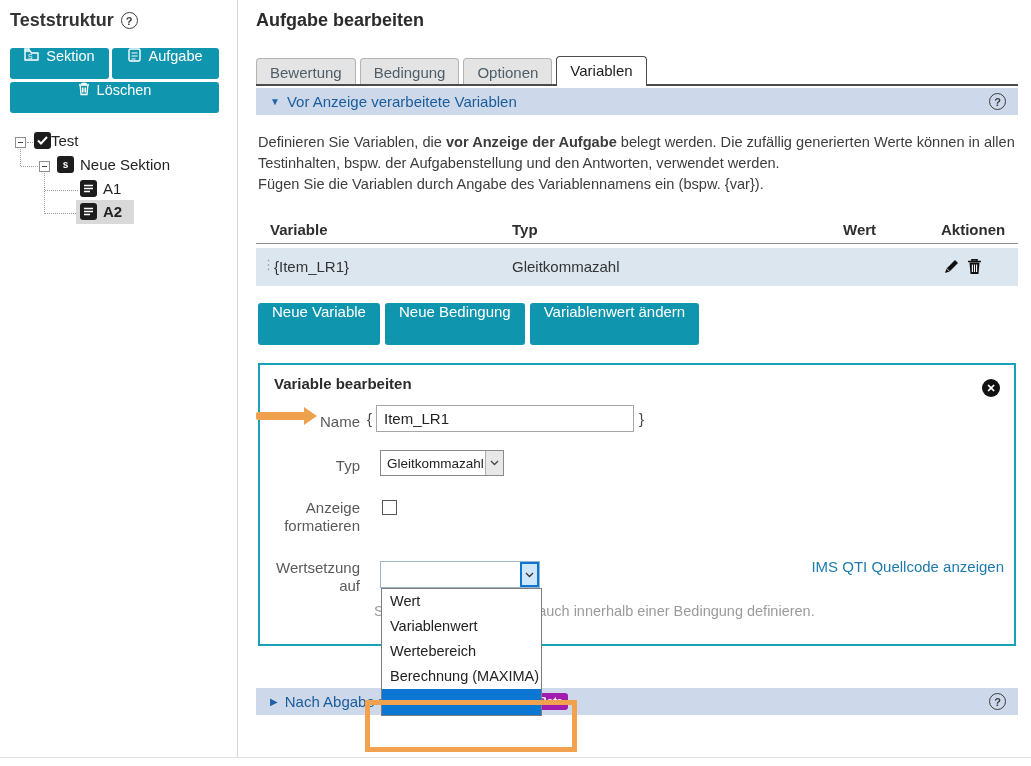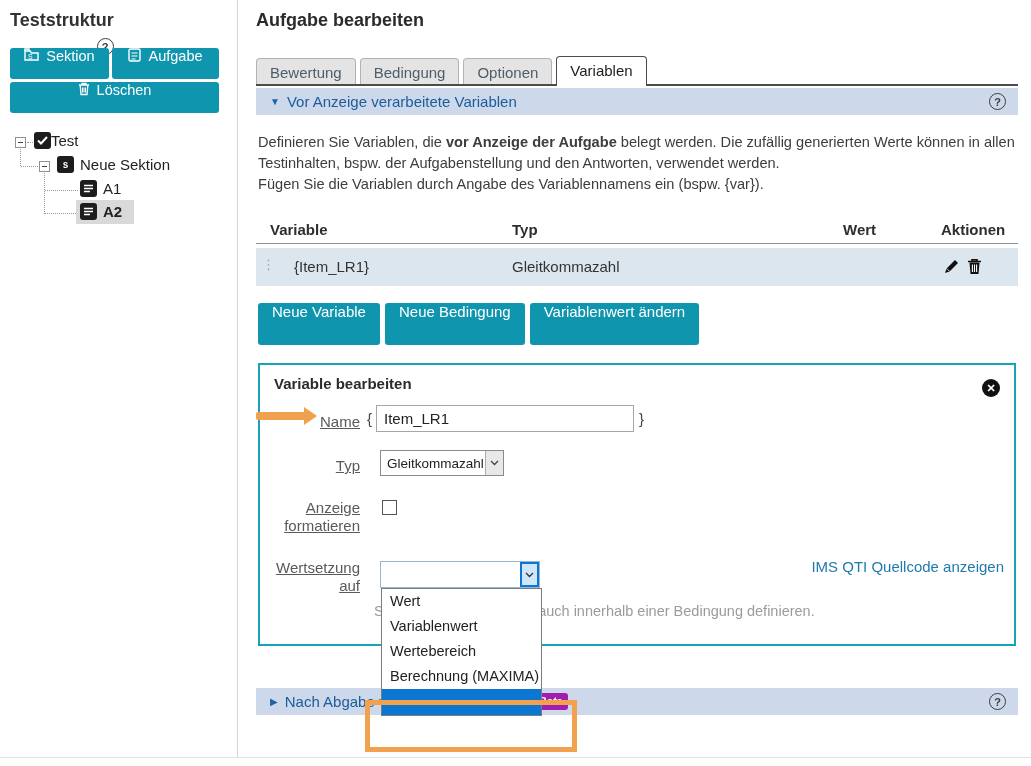--- a/index.html
+++ b/index.html
@@ -4,21 +4,21 @@
 <style>
   * { margin:0; padding:0; box-sizing:border-box; }
   html,body { background:#fff; }
   #page {
     position:relative; width:1031px; height:766px; overflow:hidden;
     font-family:"Liberation Sans", sans-serif; color:#3f3f3f; background:#fff;
   }
   .abs { position:absolute; }
 
   
-  #sidebar-title { left:10px; top:10px; font-size:18px; font-weight:bold; color:#333; display:flex; align-items:flex-end; gap:7px;flex-direction:column; }
+  #sidebar-title { left:10px; top:10px; font-size:18px; font-weight:bold; color:#333; display:flex; align-items:center; gap:7px; }
   .qicon { width:17px; height:17px; border:1.6px solid #3c3c3c; border-radius:50%;
            color:#3c3c3c; font-size:11px; font-weight:bold; display:flex; align-items:center; justify-content:center; background:transparent; }
   .tealbtn { background:#1095ae; color:#fff; border:none; border-radius:3px; font-size:14.5px;
              display:flex; justify-content:center; gap:7px; cursor:pointer;
              font-family:"Liberation Sans", sans-serif; }
   #btn-sektion { left:10px; top:48px; width:99px;  height:31px; }
   #btn-aufgabe { left:112px; top:48px; width:107px; height:31px; }
   #btn-loeschen{ left:10px; top:82px; width:209px; height:31px; }
 
   .treelabel { font-size:15px; color:#222; }
@@ -61,21 +61,21 @@
 
   #actions { left:258px; top:303px; display:flex; gap:5px; }
   #actions .tealbtn { height:42px; padding:0 14px; font-size:15px; }
 
   #panel { left:258px; top:363px; width:758px; height:283px; border:2px solid #17a2b8; background:#fff; }
   #panel-title { left:14px; top:10px; font-size:15px; font-weight:bold; color:#2b2b2b; position:absolute; }
   #panel-close { position:absolute; right:14px; top:14px; width:18px; height:18px; border-radius:50%;
                  background:#111; color:#fff; font-size:11px; font-weight:bold; display:flex;
                  align-items:center; justify-content:center; cursor:pointer; }
   .flabel { position:absolute; left:5px; width:95px; text-align:right; font-size:15px; color:#5a5a5a;
-            white-space:pre-line; line-height:18px;text-decoration:underline; }
+            white-space:pre-line; line-height:18px; }
   .brace { position:absolute; font-size:15px; color:#444; }
   #name-input { position:absolute; left:116px; top:40px; width:258px; height:27px; border:1px solid #a6a6a6;
                 font-size:15px; padding:0 7px; color:#222; font-family:"Liberation Sans", sans-serif; }
   .sel { position:absolute; display:flex; background:#fff; border:1px solid #8a8a8a; height:26px; }
   .sel-text { flex:1; font-size:13.5px; color:#222; padding:5px 6px 0; white-space:nowrap; overflow:hidden; }
   .sel-btn { width:18px; background:#e8e8e8; border-left:1px solid #adadad; display:flex; align-items:center; justify-content:center; }
   #typ-select { left:120px; top:85px; width:124px; }
   #wert-select { left:120px; top:196px; width:160px; height:27px; border:1px solid #9ab6cc; }
   #wert-select .sel-btn { background:#cfe7fa; border:2px solid #0b77d2; width:19px; }
   #format-checkbox { position:absolute; left:122px; top:135px; width:15px; height:15px; border:1px solid #555; background:#fff; cursor:pointer; }
@@ -211,21 +211,21 @@
   <div class="abs" id="tbl-head">
     <span style="left:14px;">Variable</span>
     <span style="left:256px;">Typ</span>
     <span style="left:587px;">Wert</span>
     <span style="left:685px;">Aktionen</span>
   </div>
   <div class="abs" id="tbl-underline"></div>
 
   <div class="abs" id="tbl-row">
     <span style="left:6px; color:#97a5b3; font-size:13px; top:9px;">⋮</span>
-    <span style="left:18px;margin-left:20px;">{Item_LR1}</span>
+    <span style="left:18px;">{Item_LR1}</span>
     <span style="left:256px;">Gleitkommazahl</span>
     <span style="left:587px;"></span>
     <span class="rowicon" style="left:687px;">
       <svg width="17" height="17" viewBox="0 0 17 17">
           <path d="M2 15l1.6-4.6L12 2l3 3-8.4 8.4L2 15z" fill="#111"></path>
           <path d="M3.6 10.4l3 3" stroke="#fff" stroke-width="0.8"></path>
         </svg>
     </span>
     <span class="rowicon" style="left:711px;">
       <svg width="15" height="17" viewBox="0 0 15 17">

